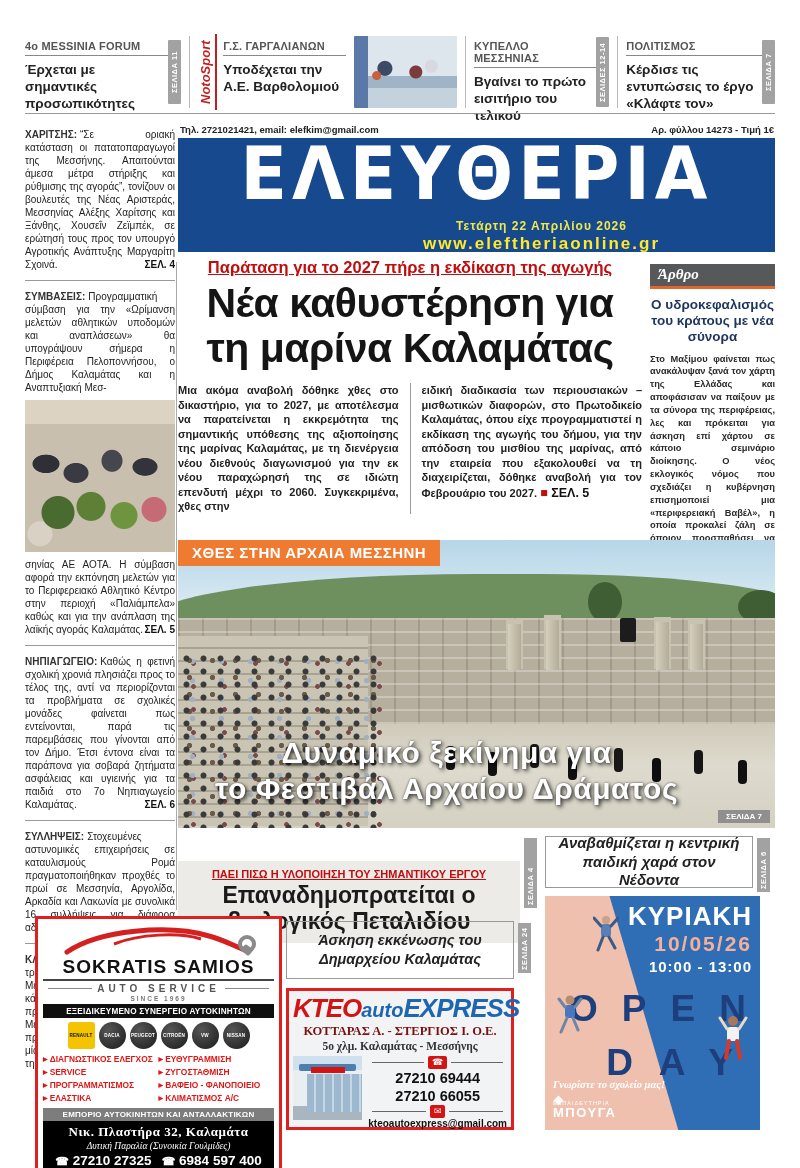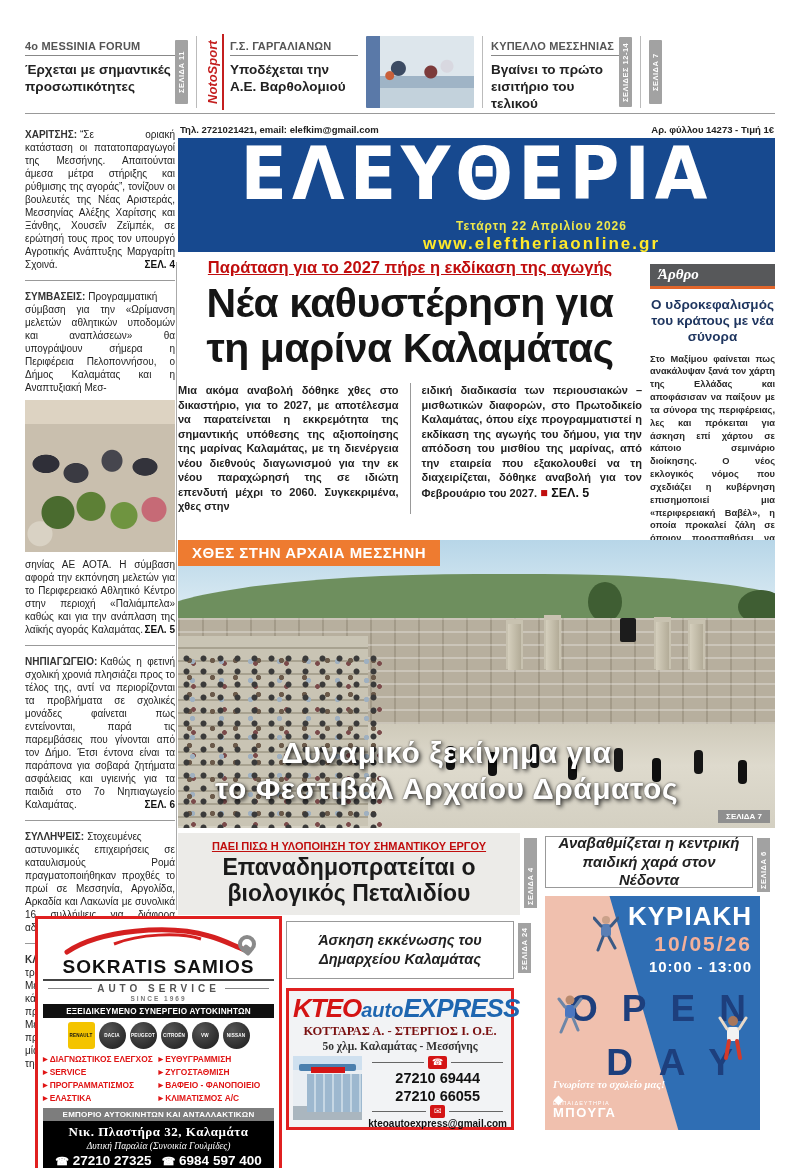--- a/index.html
+++ b/index.html
@@ -103,21 +103,21 @@
      box-shadow:42px 6px 0 #111,84px -2px 0 #1a1a1a,122px 10px 0 #101010,168px 2px 0 #181818,
                 206px 12px 0 #0e0e0e,248px 4px 0 #151515,292px 14px 0 #111,332px 8px 0 #131313,448px 40px 0 #111;}
   .fbanner{position:absolute;top:0;left:0;background:#ee7b30;color:#fff;font-weight:bold;font-size:15px;
            letter-spacing:.5px;padding:4px 14px 5px;}
   .fcaption{position:absolute;bottom:22px;left:10px;right:70px;text-align:center;color:#fff;font-weight:bold;
             font-size:30px;line-height:1.18;text-shadow:2px 2px 4px rgba(0,0,0,.75),0 0 2px rgba(0,0,0,.6);letter-spacing:.5px;}
   .fcaption span{display:block;}
   .ftab{position:absolute;right:5px;bottom:5px;background:#8f8f8f;color:#fff;font-size:8px;font-weight:bold;padding:2px 8px;}
 
   
-  .petalidi{top:833px;left:178px;width:342px;height:82px;background:#ecebe8;text-align:center;padding-top:7px;box-sizing:border-box;}
+  .petalidi{top:861px;left:178px;width:342px;height:82px;background:#ecebe8;text-align:center;padding-top:7px;box-sizing:border-box;}
   .petalidi .pkick{color:#c00d0d;font-weight:bold;font-size:11px;text-decoration:underline;display:block;margin-bottom:3px;}
   .petalidi .phead{font-weight:bold;font-size:23px;line-height:1.12;color:#1a1a1a;}
   .vtab-4{top:838px;left:524px;height:64px;}
   .nedontas{top:836px;left:545px;width:208px;height:52px;border:1px solid #999;box-sizing:border-box;
             display:flex;align-items:center;justify-content:center;text-align:center;
             font-style:italic;font-weight:bold;font-size:15px;line-height:1.25;color:#222;padding:2px 8px;}
   .vtab-6{top:838px;left:757px;height:48px;}
   .standalone-vtab{position:absolute;writing-mode:vertical-rl;transform:rotate(180deg);background:#a2a2a2;color:#fff;
             font-size:7.5px;font-weight:bold;padding:3px 2px;letter-spacing:.5px;}
 
@@ -206,20 +206,24 @@
       <div class="ttext">Υποδέχεται την Α.Ε. Βαρθολομιού</div>
     </div>
     <div class="bball"></div>
     <div class="vsep"></div>
     <div class="teaser" style="width:128px;">
       <div class="kicker">ΚΥΠΕΛΛΟ ΜΕΣΣΗΝΙΑΣ</div>
       <div class="ttext">Βγαίνει το πρώτο εισιτήριο του τελικού</div>
     </div>
     <div class="vtab" style="height:62px;">ΣΕΛΙΔΕΣ 12-14</div>
     <div class="vsep"></div>
+    <div class="teaser" style="width:142px;">
+      <div class="kicker">ΠΟΛΙΤΙΣΜΟΣ</div>
+      <div class="ttext">Κέρδισε τις εντυπώσεις το έργο «Κλάφτε τον»</div>
+    </div>
     <div class="vtab" style="height:56px;">ΣΕΛΙΔΑ 7</div>
   </div>
   <div class="abs hr-top"></div>
 
   <div class="abs contact">Τηλ. 2721021421, email: elefkim@gmail.com</div>
   <div class="abs issue">Αρ. φύλλου 14273 - Τιμή 1€</div>
   <div class="abs banner">
     <div class="logo">ΕΛΕΥΘΕΡΙΑ</div>
     <div class="bdate">Τετάρτη 22 Απριλίου 2026</div>
     <div class="bsite">www.eleftheriaonline.gr</div>

